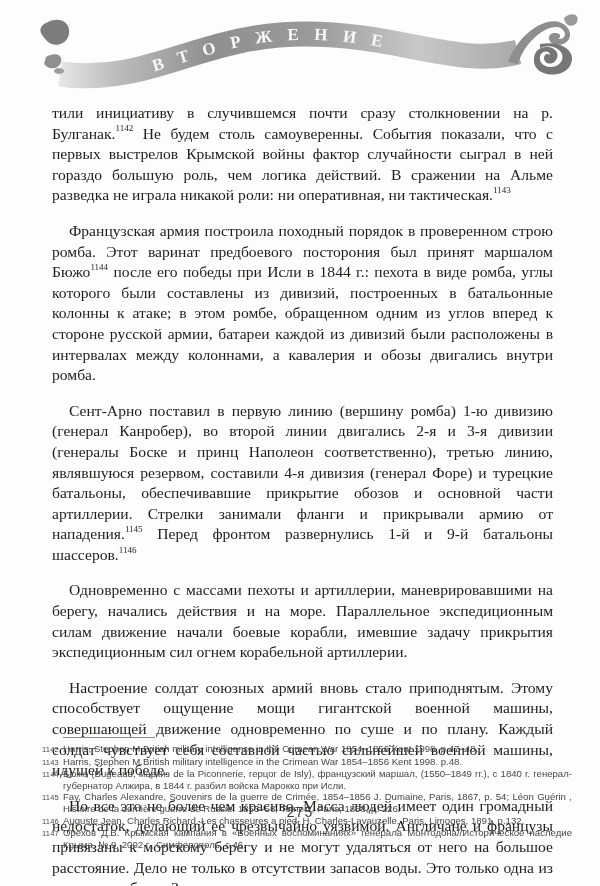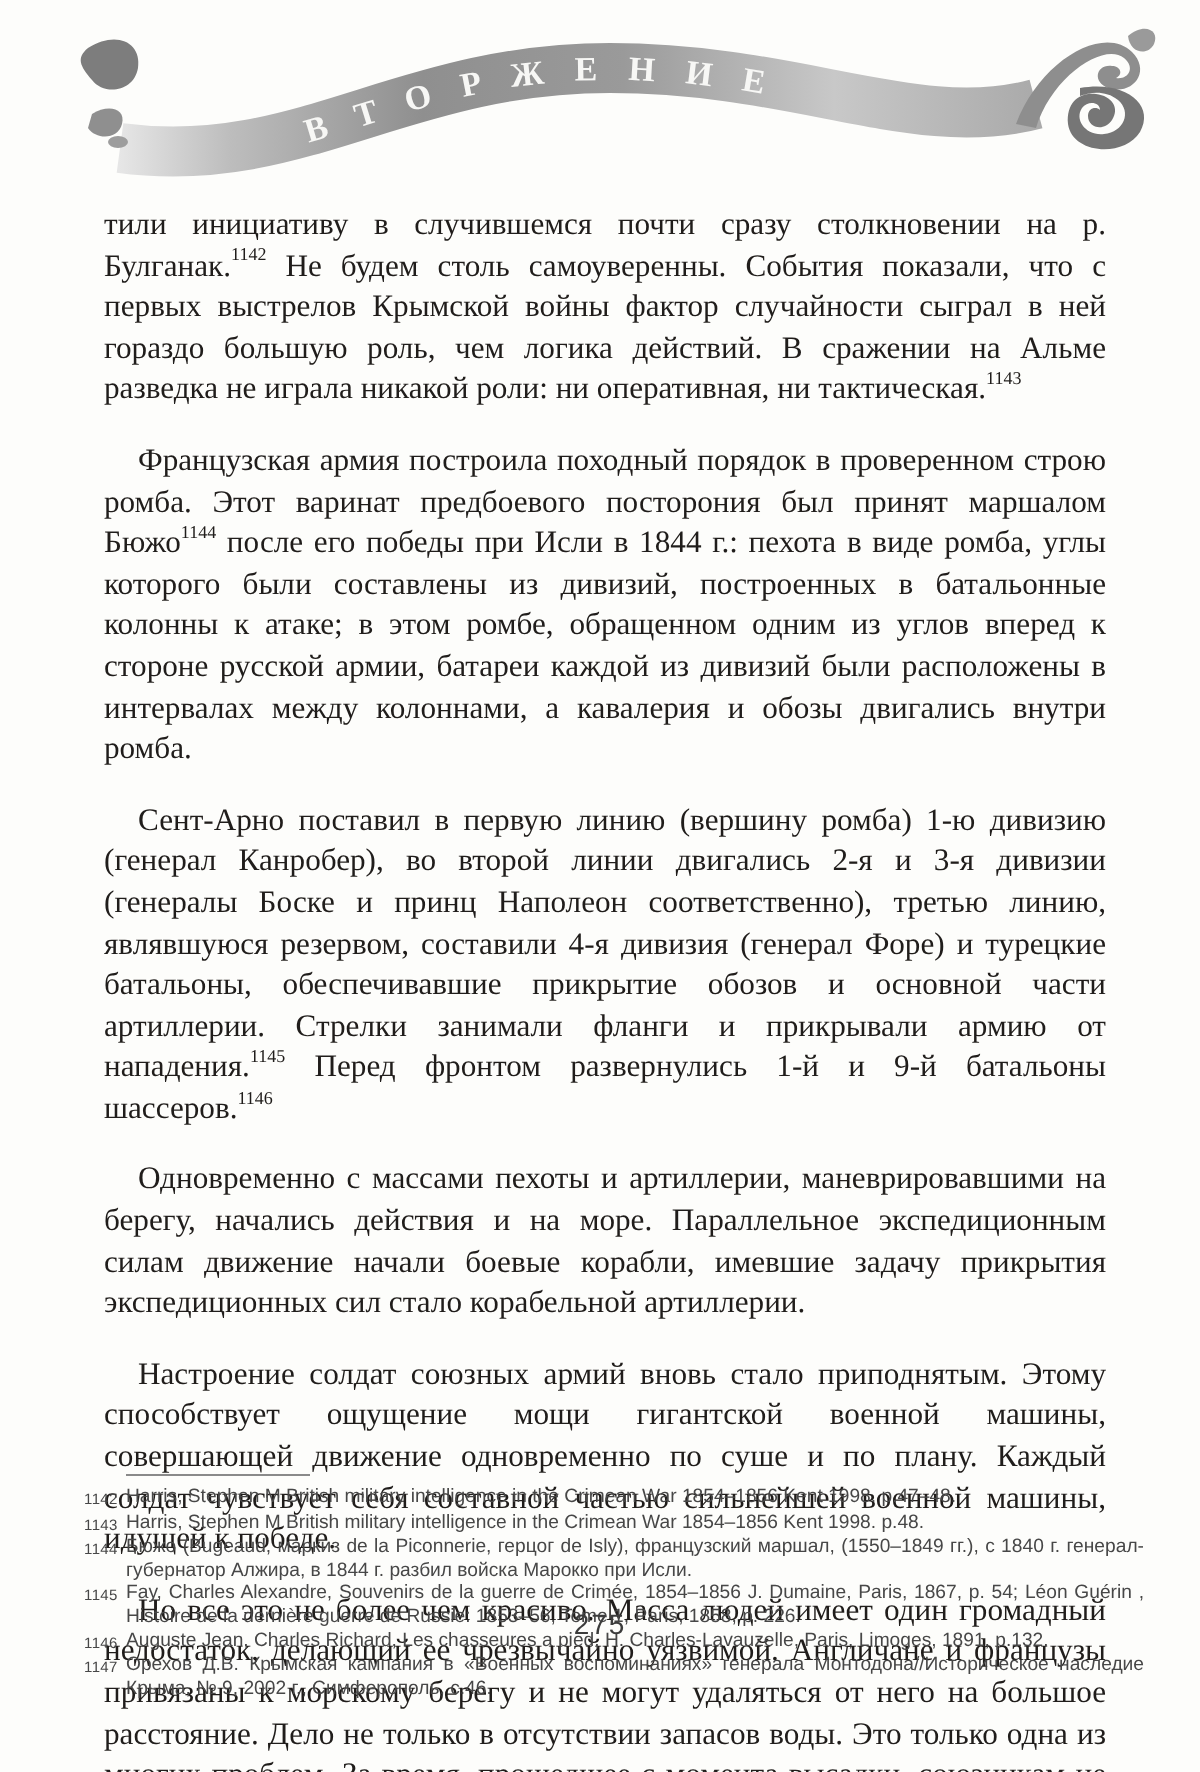--- a/index.html
+++ b/index.html
@@ -125,21 +125,21 @@
     <path id="textArc" d="M60,80 C150,92 200,40 305,40 C400,40 458,74 518,58" fill="none"></path>
     <text class="banner-text">
       <textPath href="#textArc" startOffset="47%" text-anchor="middle">ВТОРЖЕНИЕ</textPath>
     </text>
   </svg>
 
   <div class="body-text">
       <p class="">тили инициативу в случившемся почти сразу столкновении на р. Булганак.<sup class="fnref">1142</sup> Не будем столь самоуверенны. События показали, что с первых выстрелов Крымской войны фактор случайности сыграл в ней гораздо большую роль, чем логика действий. В сражении на Альме разведка не играла никакой роли: ни оперативная, ни тактическая.<sup class="fnref">1143</sup></p>
       <p class="indent">Французская армия построила походный порядок в проверенном строю ромба. Этот варинат предбоевого посторония был принят маршалом Бюжо<sup class="fnref">1144</sup> после его победы при Исли в 1844 г.: пехота в виде ромба, углы которого были составлены из дивизий, построенных в батальонные колонны к атаке; в этом ромбе, обращенном одним из углов вперед к стороне русской армии, батареи каждой из дивизий были расположены в интервалах между колоннами, а кавалерия и обозы двигались внутри ромба.</p>
       <p class="indent">Сент-Арно поставил в первую линию (вершину ромба) 1-ю дивизию (генерал Канробер), во второй линии двигались 2-я и 3-я дивизии (генералы Боске и принц Наполеон соответственно), третью линию, являвшуюся резервом, составили 4-я дивизия (генерал Форе) и турецкие батальоны, обеспечивавшие прикрытие обозов и основной части артиллерии. Стрелки занимали фланги и прикрывали армию от нападения.<sup class="fnref">1145</sup> Перед фронтом развернулись 1-й и 9-й батальоны шассеров.<sup class="fnref">1146</sup></p>
-      <p class="indent">Одновременно с массами пехоты и артиллерии, маневрировавшими на берегу, начались действия и на море. Параллельное экспедиционным силам движение начали боевые корабли, имевшие задачу прикрытия экспедиционных сил стало корабельной артиллерии.</p>
+      <p class="indent">Одновременно с массами пехоты и артиллерии, маневрировавшими на берегу, начались действия и на море. Параллельное экспедиционным силам движение начали боевые корабли, имевшие задачу прикрытия экспедиционным сил огнем корабельной артиллерии.</p>
       <p class="indent">Настроение солдат союзных армий вновь стало приподнятым. Этому способствует ощущение мощи гигантской военной машины, совершающей движение одновременно по суше и по плану. Каждый солдат чувствует себя составной частью сильнейшей военной машины, идущей к победе.</p>
       <p class="indent">Но все это не более чем красиво. Масса людей имеет один громадный недостаток, делающий ее чрезвычайно уязвимой. Англичане и французы привязаны к морскому берегу и не могут удаляться от него на большое расстояние. Дело не только в отсутствии запасов воды. Это только одна из многих проблем. За время, прошедшее с момента высадки, союзникам не удалось создать надежную систему снабжения войск с базы в Евпатории, которую по плану должны были обеспечивать корабли и суда флота. По этой причине потеря контакта с побережьем представляла для них серьезную угрозу, лишая войска как снабжения, так и поддержки корабельной артиллерии. Сказалась предусмотрительность Меншикова, приказавшего уничтожить запасы сена (а попутно и всего, что только можно было уничтожить). В сочетании с действиями иррегулярной кавалерии, постоянно державшей союзников в напряжении, это вынудило их окончательно остановиться на дирекционной линии на Севастополь и в</p>
     </div>
 
   <div class="fn-divider"></div>
 
   <div class="footnotes">
     <div class="fn-row">
       <span class="fn-num">1142</span>
       <span class="fn-text">Harris, Stephen M British military intelligence in the Crimean War 1854–1856 Kent 1998. p.47–48.</span>

